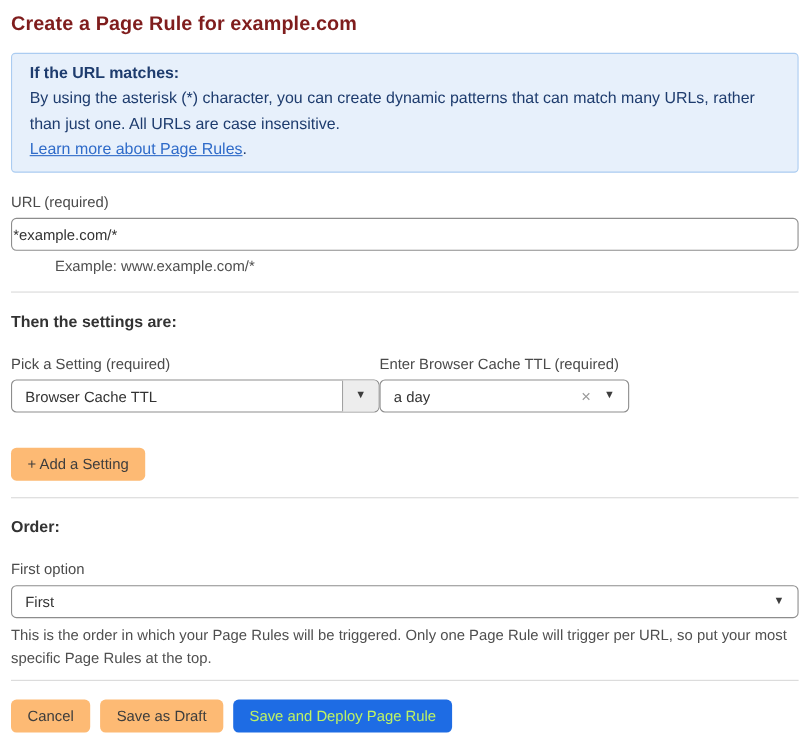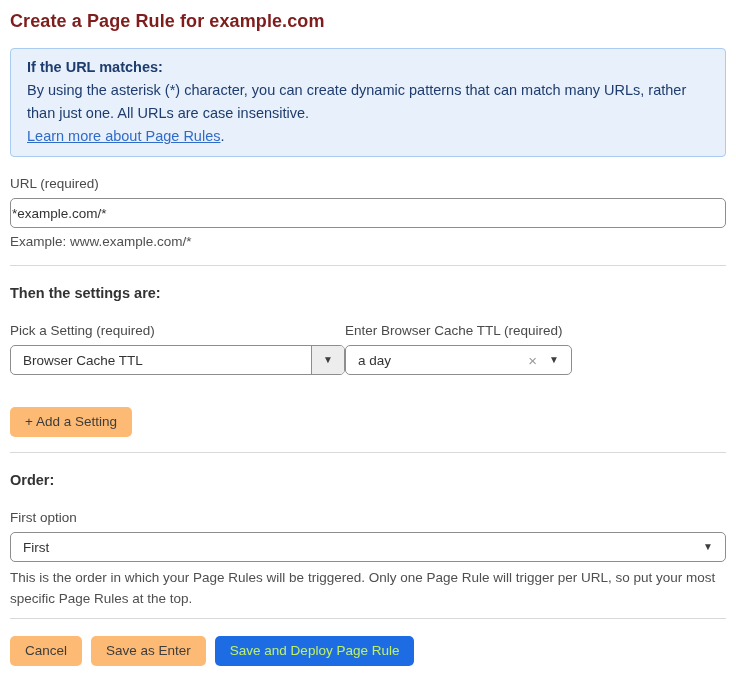--- a/index.html
+++ b/index.html
@@ -59,20 +59,21 @@
     color: #333;
     background: #fff;
     outline: none;
   }
 
   .helper-text {
     margin-top: 5px;
     font-size: 13.5px;
     color: #4f4f4f;
     line-height: 17px;
+    margin-left: 40px;
   }
 
   .divider {
     border: none;
     border-top: 1px solid #d9d9d9;
     margin-top: 15px;
   }
 
   .section-heading {
     margin-top: 17px;
@@ -217,17 +218,17 @@
   <div class="select-box">
     <span class="select-value">First</span>
     <span class="caret inline-caret">▼</span>
   </div>
   <div class="order-helper">This is the order in which your Page Rules will be triggered. Only one Page Rule will trigger per URL, so put your most specific Page Rules at the top.</div>
 
   <hr class="divider footer-divider">
 
   <div class="footer-actions">
     <button class="btn btn-gray">Cancel</button>
-    <button class="btn btn-gray">Save as Enter</button>
+    <button class="btn btn-gray">Save as Draft</button>
     <button class="btn btn-blue">Save and Deploy Page Rule</button>
   </div>
 
 </div>
 
 </body></html>

